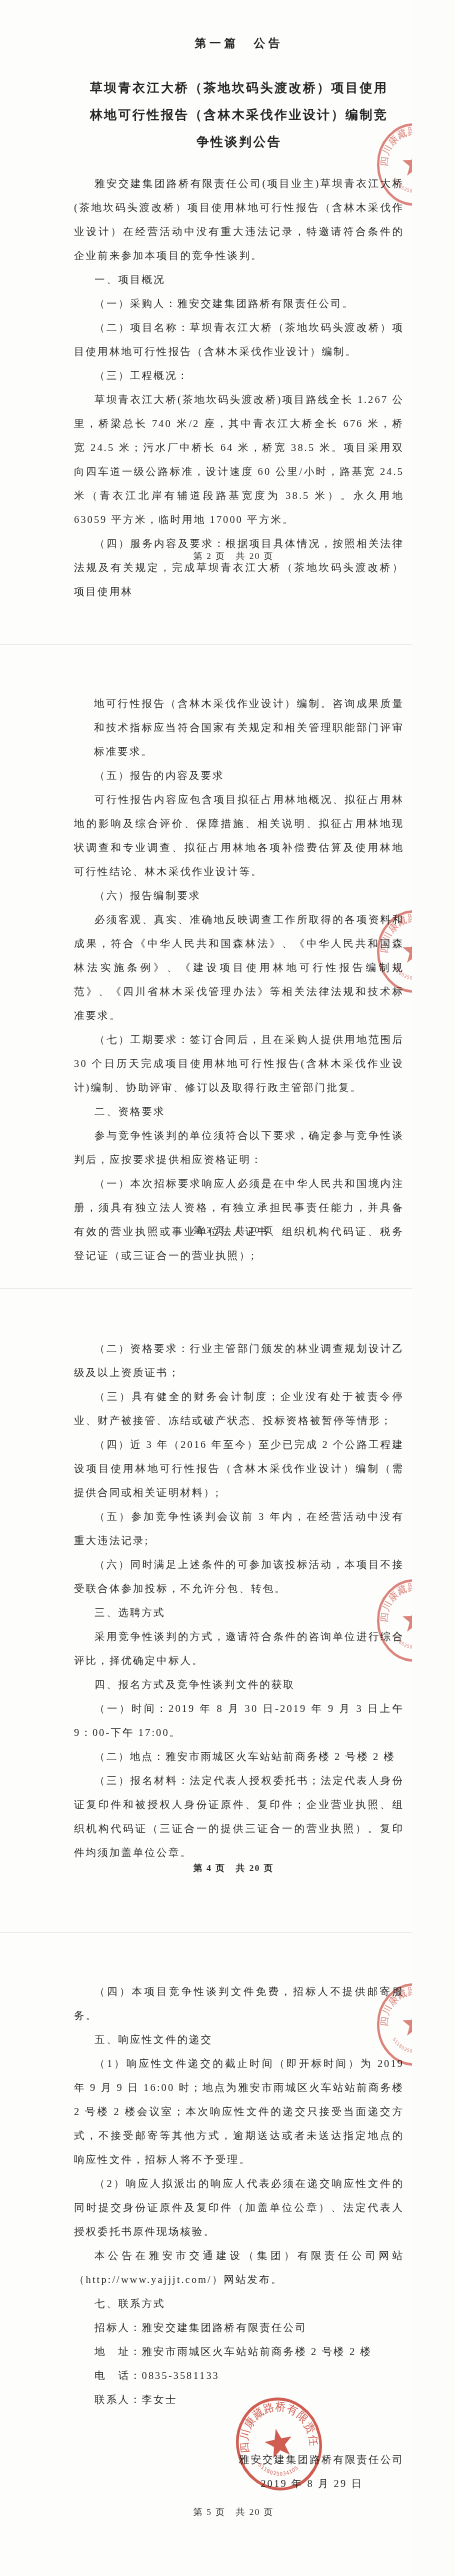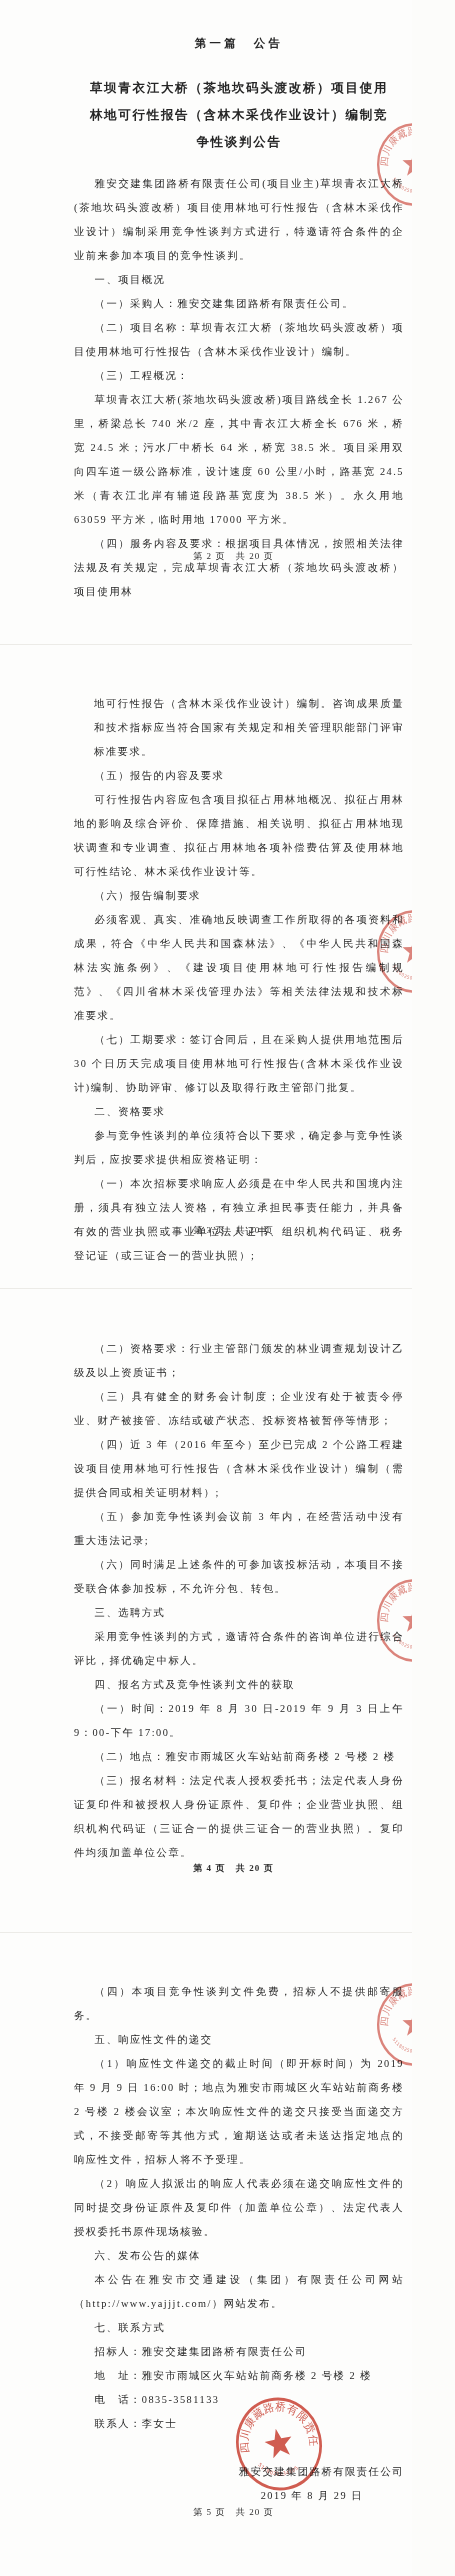--- a/index.html
+++ b/index.html
@@ -72,21 +72,21 @@
     letter-spacing:1.1px;
     color:#2e2e2e;
   }
   .pg1 .page-footer{top:550px;}
   .pg2 .page-footer{top:579px;}
   .pg3 .page-footer{top:573px;font-weight:bold;}
   .pg4 .page-footer{top:573px;}
 
   .sign-company{
     text-align:right;
-    margin-top:24px;
+    margin-top:36px;
     text-indent:0;
   }
   .sign-date{
     text-align:right;
     padding-right:41px;
     text-indent:0;
   }
 
   
   .seal-main{
@@ -130,21 +130,21 @@
     </g>
   </defs>
 </svg>
 
 <div class="doc">
 
   <div class="page pg1">
     <div class="content">
       <p class="part-heading">第一篇　公告</p>
       <p class="doc-title">草坝青衣江大桥（茶地坎码头渡改桥）项目使用林地可行性报告（含林木采伐作业设计）编制竞争性谈判公告</p>
-      <p class="ind">雅安交建集团路桥有限责任公司(项目业主)草坝青衣江大桥(茶地坎码头渡改桥）项目使用林地可行性报告（含林木采伐作业设计）编制采用竞争性谈判方式进行，特邀请符合条件的企业前来参加本项目的竞争性谈判。</p>
+      <p class="ind">雅安交建集团路桥有限责任公司(项目业主)草坝青衣江大桥(茶地坎码头渡改桥）项目使用林地可行性报告（含林木采伐作业设计）在经营活动中没有重大违法记录，特邀请符合条件的企业前来参加本项目的竞争性谈判。</p>
       <p class="ind">一、项目概况</p>
       <p class="ind">（一）采购人：雅安交建集团路桥有限责任公司。</p>
       <p class="ind">（二）项目名称：草坝青衣江大桥（茶地坎码头渡改桥）项目使用林地可行性报告（含林木采伐作业设计）编制。</p>
       <p class="ind">（三）工程概况：</p>
       <p class="ind">草坝青衣江大桥(茶地坎码头渡改桥)项目路线全长 1.267 公里，桥梁总长 740 米/2 座，其中青衣江大桥全长 676 米，桥宽 24.5 米；污水厂中桥长 64 米，桥宽 38.5 米。项目采用双向四车道一级公路标准，设计速度 60 公里/小时，路基宽 24.5 米（青衣江北岸有辅道段路基宽度为 38.5 米）。永久用地 63059 平方米，临时用地 17000 平方米。</p>
       <p class="ind">（四）服务内容及要求：根据项目具体情况，按照相关法律法规及有关规定，完成草坝青衣江大桥（茶地坎码头渡改桥）项目使用林</p>
     </div>
     <div class="page-footer">第 2 页　共 20 页</div>
     <svg class="edge-seal es-p1" viewBox="0 0 200 200" preserveAspectRatio="none">
         <use href="#sealgrp"></use>
@@ -188,21 +188,20 @@
         <use href="#sealgrp"></use>
       </svg>
   </div>
 
   <div class="page pg4">
     <div class="content">
       <p class="ind">（四）本项目竞争性谈判文件免费，招标人不提供邮寄服务。</p>
       <p class="ind">五、响应性文件的递交</p>
       <p class="ind">（1）响应性文件递交的截止时间（即开标时间）为 2019 年 9 月 9 日 16:00 时；地点为雅安市雨城区火车站站前商务楼 2 号楼 2 楼会议室；本次响应性文件的递交只接受当面递交方式，不接受邮寄等其他方式，逾期送达或者未送达指定地点的响应性文件，招标人将不予受理。</p>
       <p class="ind">（2）响应人拟派出的响应人代表必须在递交响应性文件的同时提交身份证原件及复印件（加盖单位公章）、法定代表人授权委托书原件现场核验。</p>
-      <p class="ind">六、发布公告的媒体</p>
       <p class="ind">本公告在雅安市交通建设（集团）有限责任公司网站（http://www.yajjjt.com/）网站发布。</p>
       <p class="ind">七、联系方式</p>
       <p class="ind">招标人：雅安交建集团路桥有限责任公司</p>
       <p class="ind">地　址：雅安市雨城区火车站站前商务楼 2 号楼 2 楼</p>
       <p class="ind">电　话：0835-3581133</p>
       <p class="ind">联系人：李女士</p>
       <p class="sign-company">雅安交建集团路桥有限责任公司</p>
       <p class="sign-date">2019 年 8 月 29 日</p>
     </div>
     <svg class="seal-main" viewBox="0 0 200 200" preserveAspectRatio="none">

